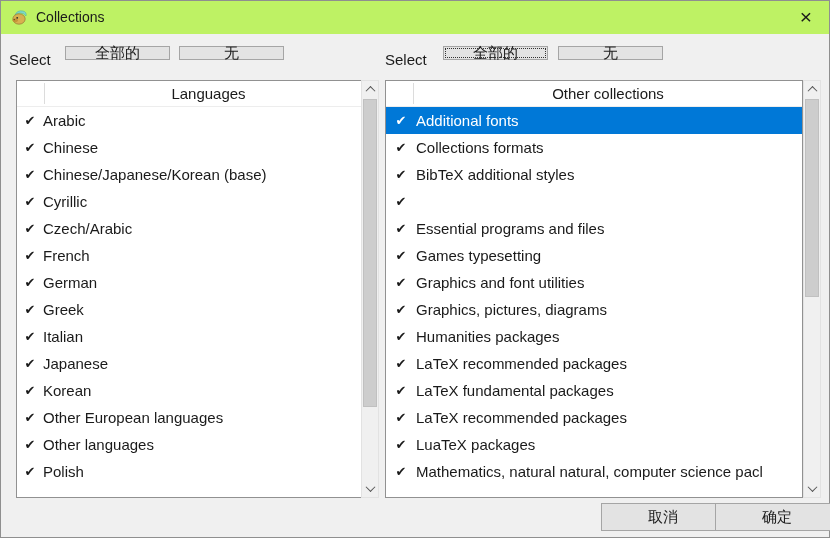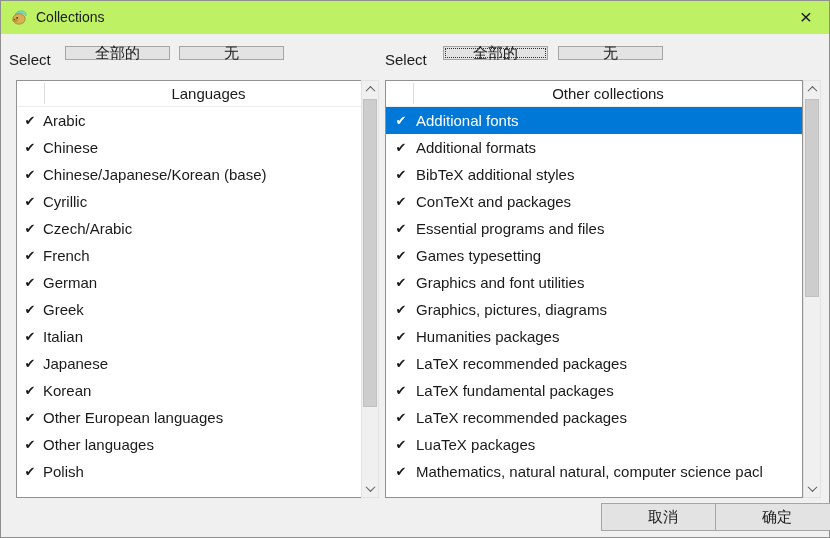--- a/index.html
+++ b/index.html
@@ -171,31 +171,30 @@
     </div>
     <div>
 
         <div class="row selected">
           <span class="check">✔</span>
           <span class="label">Additional fonts</span>
         </div>
 
         <div class="row">
           <span class="check">✔</span>
-          <span class="label">Additional formats</span>
+          <span class="label">Collections formats</span>
         </div>
 
         <div class="row">
           <span class="check">✔</span>
           <span class="label">BibTeX additional styles</span>
         </div>
 
         <div class="row">
           <span class="check">✔</span>
-          <span class="label">ConTeXt and packages</span>
         </div>
 
         <div class="row">
           <span class="check">✔</span>
           <span class="label">Essential programs and files</span>
         </div>
 
         <div class="row">
           <span class="check">✔</span>
           <span class="label">Games typesetting</span>

